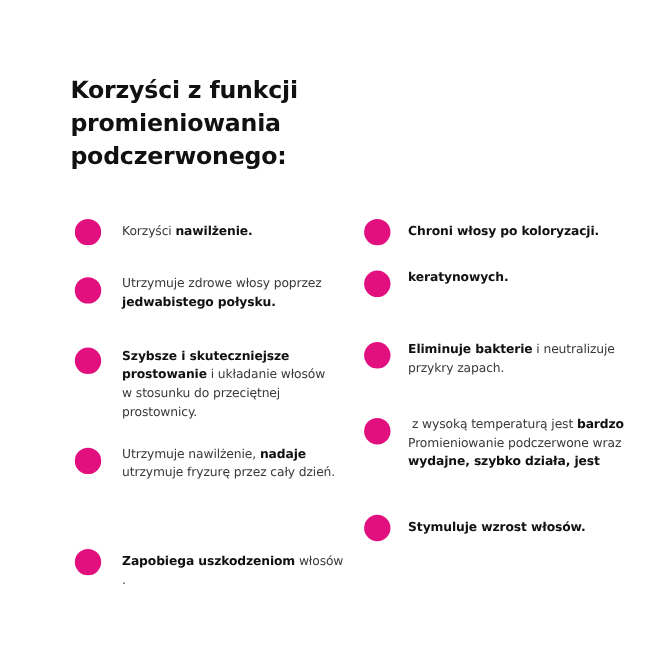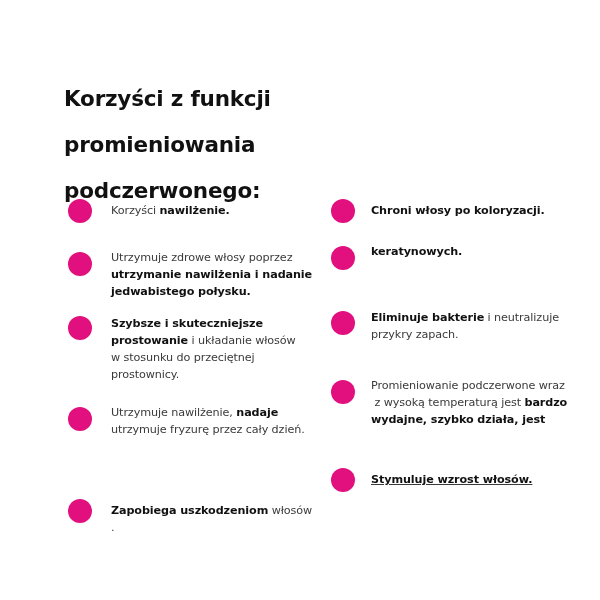--- a/index.html
+++ b/index.html
@@ -7,21 +7,21 @@
       width: 600px; height: 600px; background: #ffffff;
       position: relative; overflow: hidden;
       font-family: "DejaVu Sans", "Liberation Sans", sans-serif;
       color: #1a1a1a;
     }
     .title {
       position: absolute; left: 64px; top: 68px;
       font-size: 21.5px; font-weight: bold; line-height: 30px;
       color: #111111; letter-spacing: -0.2px;
     }
-    .title div { white-space: nowrap; margin-top: 16px; }
+    .title div { white-space: nowrap; }
     .item { position: absolute; }
     .dot {
       position: absolute; width: 24px; height: 24px; border-radius: 50%;
       background: #e2107f;
     }
     .text {
       position: absolute; font-size: 11.2px; line-height: 17px;
       color: #3a3a3a; letter-spacing: -0.1px;
     }
     .text b { color: #111111; font-weight: bold; }
@@ -39,21 +39,20 @@
     <div class="item">
       <div class="dot" style="left: 68px; top: 199px; background: rgb(226, 16, 127);"></div>
       <div class="text" style="left: 111px; top: 202px;">
         <div style="white-space: pre;"><span>Korzyści </span><b>nawilżenie.</b></div>
       </div>
     </div>
     <div class="item">
       <div class="dot" style="left: 68px; top: 252px; background: rgb(226, 16, 127);"></div>
       <div class="text" style="left: 111px; top: 249px;">
         <div style="white-space: pre;"><span>Utrzymuje zdrowe włosy poprzez</span></div>
-        <div style="white-space: pre;"><b>utrzymanie nawilżenia i nadanie</b></div>
         <div style="white-space: pre;"><b>jedwabistego połysku.</b></div>
       </div>
     </div>
     <div class="item">
       <div class="dot" style="left: 68px; top: 316px; background: rgb(226, 16, 127);"></div>
       <div class="text" style="left: 111px; top: 315px;">
         <div style="white-space: pre;"><b>Szybsze i skuteczniejsze</b></div>
         <div style="white-space: pre;"><b>prostowanie</b><span> i układanie włosów</span></div>
         <div style="white-space: pre;"><span>w stosunku do przeciętnej</span></div>
         <div style="white-space: pre;"><span>prostownicy.</span></div>
@@ -88,24 +87,24 @@
     <div class="item">
       <div class="dot" style="left: 331px; top: 311px; background: rgb(226, 16, 127);"></div>
       <div class="text" style="left: 371px; top: 309px;">
         <div style="white-space: pre; text-align: center;"><b>Eliminuje bakterie</b><span> i neutralizuje</span></div>
         <div style="white-space: pre;"><span>przykry zapach.</span></div>
       </div>
     </div>
     <div class="item">
       <div class="dot" style="left: 331px; top: 380px; background: rgb(226, 16, 127);"></div>
       <div class="text" style="left: 371px; top: 377px;">
+        <div style="white-space: pre;"><span> z wysoką temperaturą jest </span><b>bardzo</b></div>
         <div style="white-space: pre;"><span>Promieniowanie podczerwone wraz</span></div>
-        <div style="white-space: pre;"><span> z wysoką temperaturą jest </span><b>bardzo</b></div>
         <div style="white-space: pre;"><b>wydajne, szybko działa, jest</b></div>
       </div>
     </div>
     <div class="item">
       <div class="dot" style="left: 331px; top: 468px; background: rgb(226, 16, 127);"></div>
       <div class="text" style="left: 371px; top: 471px;">
-        <div style="white-space: pre; text-decoration: underline;"><b>Stymuluje wzrost włosów.</b></div>
+        <div style="white-space: pre;"><b>Stymuluje wzrost włosów.</b></div>
       </div>
     </div>
   </div>
 
 </body></html>

